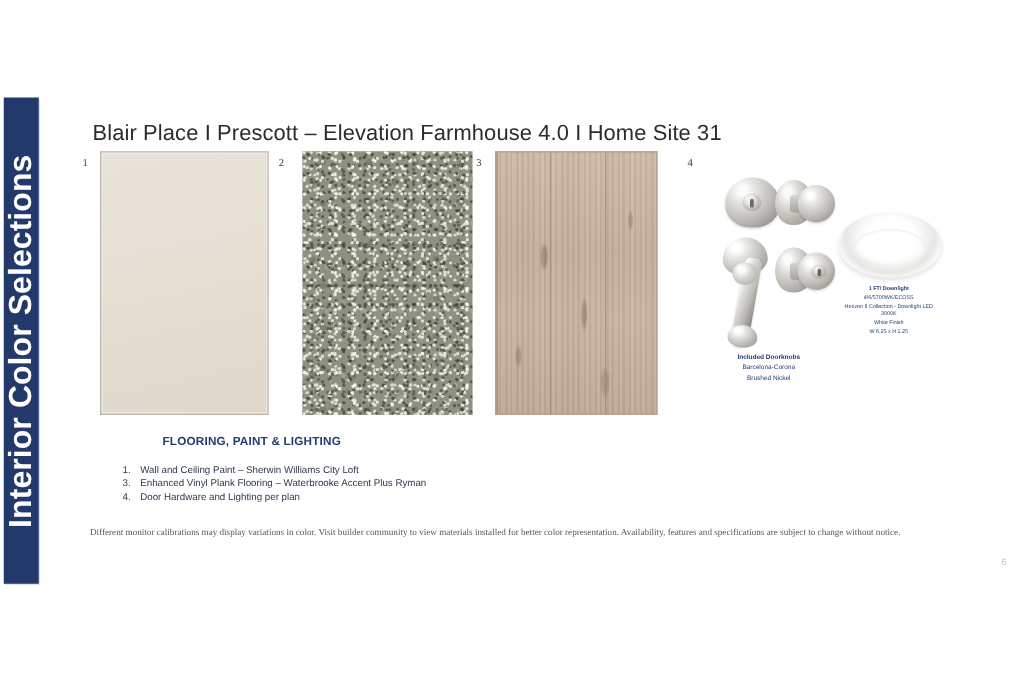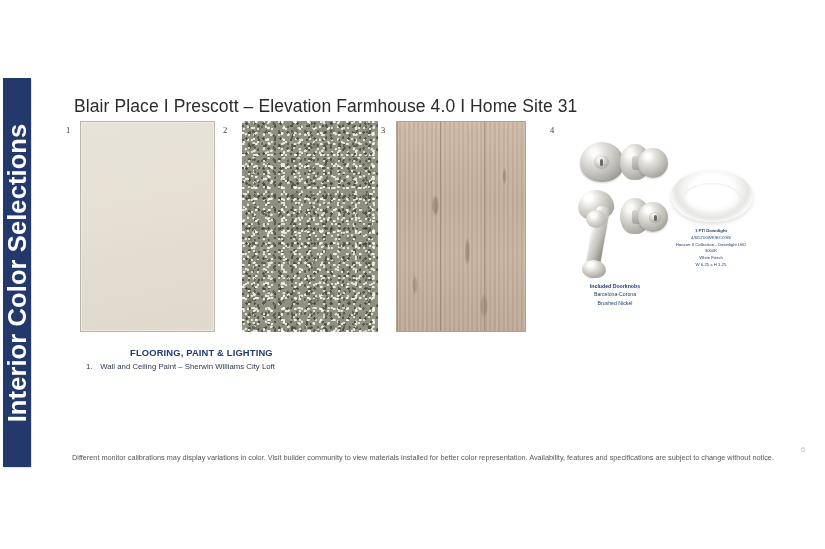--- a/index.html
+++ b/index.html
@@ -321,44 +321,44 @@
     color: #1f3d73;
     font-size: 9.4px;
     font-weight: bold;
     letter-spacing: .15px;
     margin: 0 0 2.5px 0;
     font-family: "Liberation Sans", sans-serif;
     padding-left: 44px;
   }
   #specs-list {
     list-style: none;
-    margin: 0;
+    margin: 12px;
     padding: 0;
   }
   #specs-list li {
     color: #2f3a4d;
     font-size: 7.8px;
     line-height: 1.42;
     white-space: nowrap;
     font-family: "Liberation Sans", sans-serif;
   }
   #specs-list li .idx {
     display: inline-block;
     width: 12px;
   }
 
   
   #disclaimer {
     position: absolute;
-    left: 72px; top: 452px;
+    left: 72px; top: 420px;
     width: 712px;
     color: #585858;
     font-size: 7.3px;
     line-height: 1.52;
-    font-family: Liberation Sans, sans-serif;
+    font-family: Liberation Serif, serif;
   }
 
   
   #page-number {
     position: absolute;
     left: 801px; top: 445px;
     color: #c2c2c2;
     font-size: 7.5px;
     font-family: "Liberation Sans", sans-serif;
   }
@@ -426,20 +426,28 @@
     <div>W 6.25 x H 1.25</div>
   </div>
 
   <div id="specs">
     <div id="specs-heading">FLOORING, PAINT &amp; LIGHTING</div>
     <ul id="specs-list">
       <li>
         <span class="idx">1.</span>
         <span>Wall and Ceiling Paint – Sherwin Williams City Loft</span>
       </li>
+      <li>
+        <span class="idx">3.</span>
+        <span>Enhanced Vinyl Plank Flooring – Waterbrooke Accent Plus Ryman</span>
+      </li>
+      <li>
+        <span class="idx">4.</span>
+        <span>Door Hardware and Lighting per plan</span>
+      </li>
     </ul>
   </div>
 
   <div id="disclaimer">Different monitor calibrations may display variations in color.  Visit builder community to view materials installed for better color representation.  Availability, features and specifications are subject to change without notice.</div>
 
   <div id="page-number">6</div>
 
 </div>
 
 </body></html>

